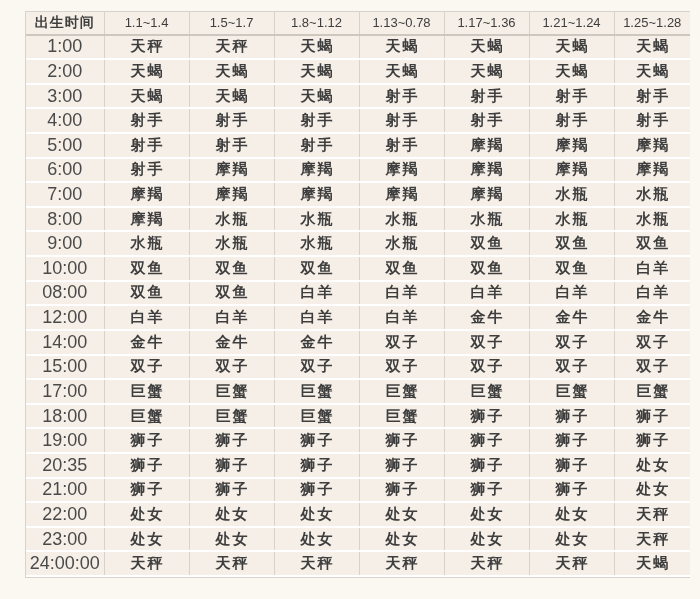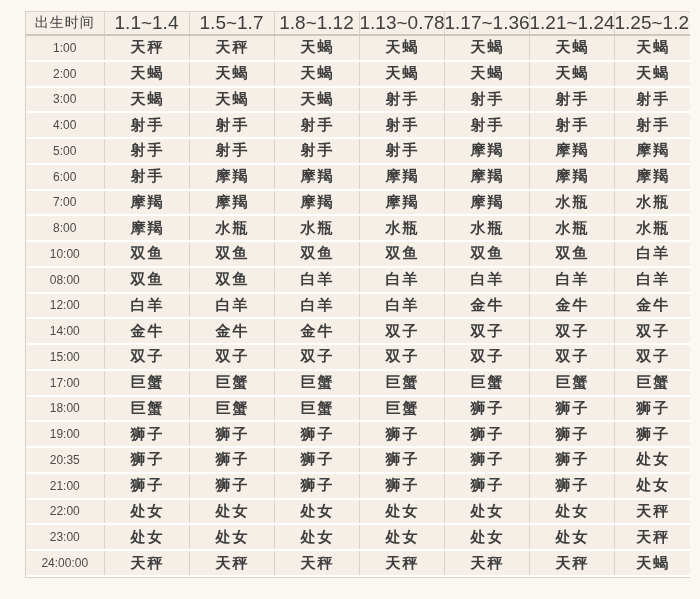--- a/index.html
+++ b/index.html
@@ -41,29 +41,29 @@
     border-bottom: 2px solid #ffffff;
     color: #3e3e3e;
     white-space: nowrap;
     overflow: hidden;
   }
   th:last-child, td:last-child { border-right: none; }
   tr { height: 22.6px; }
   thead th {
     border-bottom: 2px solid #ccc8c0;
     font-weight: normal;
-    font-size: 19px;
+    font-size: 13px;
   }
   thead th.cjk-head {
-    font-weight: normal;
+    font-weight: bold;
     font-size: 14px;
     letter-spacing: 1px;
   }
   td.time-cell {
-    font-size: 12px;
+    font-size: 18px;
     font-weight: normal;
     color: #4a4a4a;
   }
   td.sign-cell {
     font-size: 15px;
     font-weight: bold;
     letter-spacing: 2px;
     text-indent: 2px;
   }
 </style>
@@ -169,20 +169,30 @@
           <td class="time-cell">8:00</td>
           <td class="sign-cell">摩羯</td>
           <td class="sign-cell">水瓶</td>
           <td class="sign-cell">水瓶</td>
           <td class="sign-cell">水瓶</td>
           <td class="sign-cell">水瓶</td>
           <td class="sign-cell">水瓶</td>
           <td class="sign-cell">水瓶</td>
         </tr>
         <tr>
+          <td class="time-cell">9:00</td>
+          <td class="sign-cell">水瓶</td>
+          <td class="sign-cell">水瓶</td>
+          <td class="sign-cell">水瓶</td>
+          <td class="sign-cell">水瓶</td>
+          <td class="sign-cell">双鱼</td>
+          <td class="sign-cell">双鱼</td>
+          <td class="sign-cell">双鱼</td>
+        </tr>
+        <tr>
           <td class="time-cell">10:00</td>
           <td class="sign-cell">双鱼</td>
           <td class="sign-cell">双鱼</td>
           <td class="sign-cell">双鱼</td>
           <td class="sign-cell">双鱼</td>
           <td class="sign-cell">双鱼</td>
           <td class="sign-cell">双鱼</td>
           <td class="sign-cell">白羊</td>
         </tr>
         <tr>

